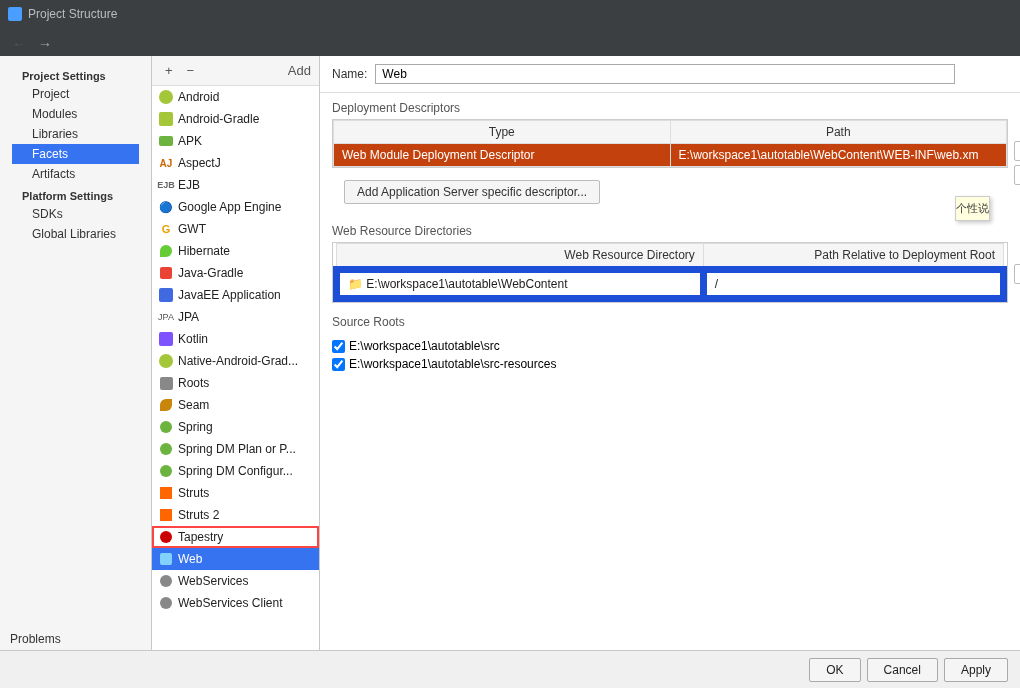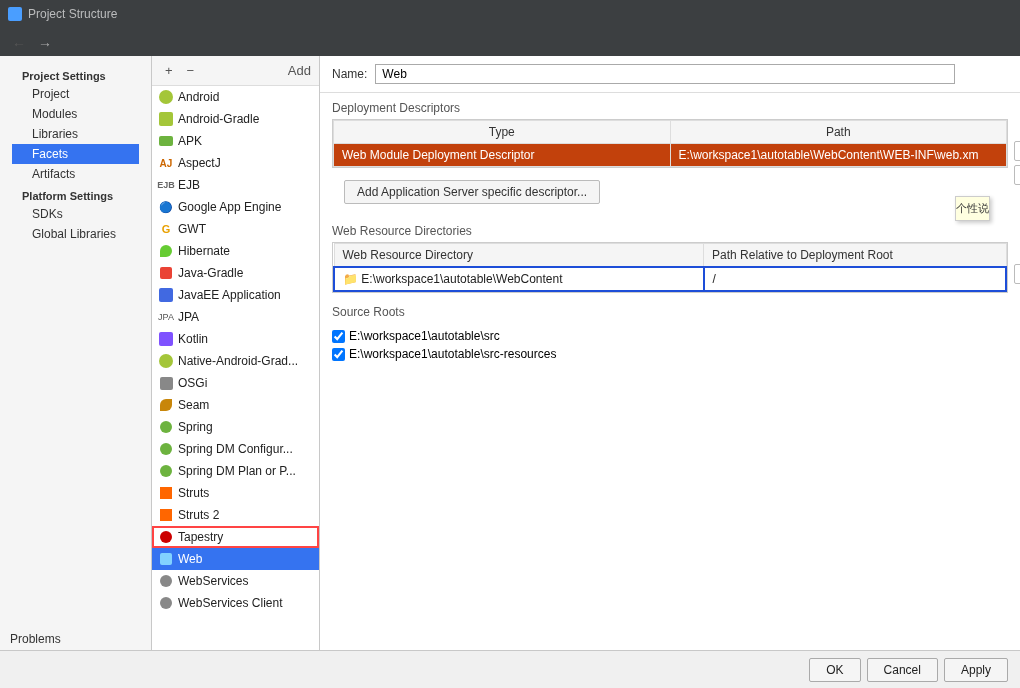--- a/index.html
+++ b/index.html
@@ -210,26 +210,26 @@
     
     .resource-table {
       width: 100%;
       border-collapse: collapse;
       font-size: 12px;
     }
     .resource-table th {
       background: #f5f5f5;
       border: 1px solid #ddd;
       padding: 4px 8px;
-      text-align: left;
+      text-align: right;
       font-weight: normal;
       color: #333;
     }
     .resource-table td {
-      border: 2px solid #1d4ed8;
+      border: 7px solid #1d4ed8;
       padding: 4px 8px;
       color: #222;
     }
     
     .source-roots {
       padding: 4px 12px;
     }
     .checkbox-row {
       display: flex;
       align-items: center;
@@ -474,45 +474,45 @@
       <div class="list-item">
         <span class="item-icon">
             <span class="icon-native"></span>
           </span>
         <span>Native-Android-Grad...</span>
       </div>
       <div class="list-item">
         <span class="item-icon">
             <span class="icon-osgi"></span>
           </span>
-        <span>OSGi</span>
+        <span>Roots</span>
       </div>
       <div class="list-item">
         <span class="item-icon">
             <span class="icon-seam"></span>
           </span>
         <span>Seam</span>
       </div>
       <div class="list-item">
         <span class="item-icon">
             <span class="icon-spring"></span>
           </span>
         <span>Spring</span>
       </div>
       <div class="list-item">
         <span class="item-icon">
             <span class="icon-spring-dm"></span>
           </span>
+        <span>Spring DM Plan or P...</span>
+      </div>
+      <div class="list-item">
+        <span class="item-icon">
+            <span class="icon-spring-dm"></span>
+          </span>
         <span>Spring DM Configur...</span>
-      </div>
-      <div class="list-item">
-        <span class="item-icon">
-            <span class="icon-spring-dm"></span>
-          </span>
-        <span>Spring DM Plan or P...</span>
       </div>
       <div class="list-item">
         <span class="item-icon">
             <span class="icon-struts"></span>
           </span>
         <span>Struts</span>
       </div>
       <div class="list-item">
         <span class="item-icon">
             <span class="icon-struts"></span>

